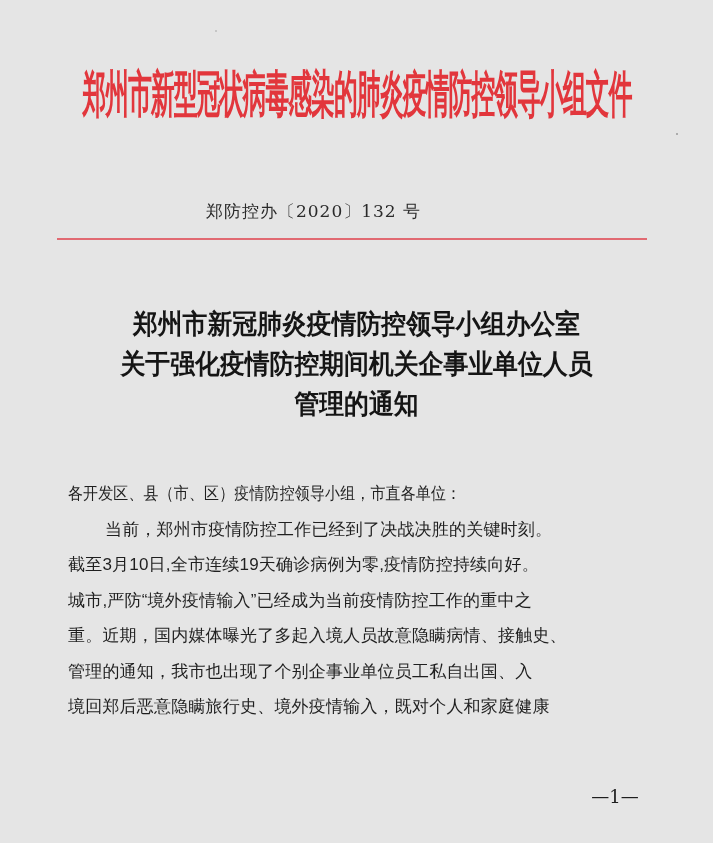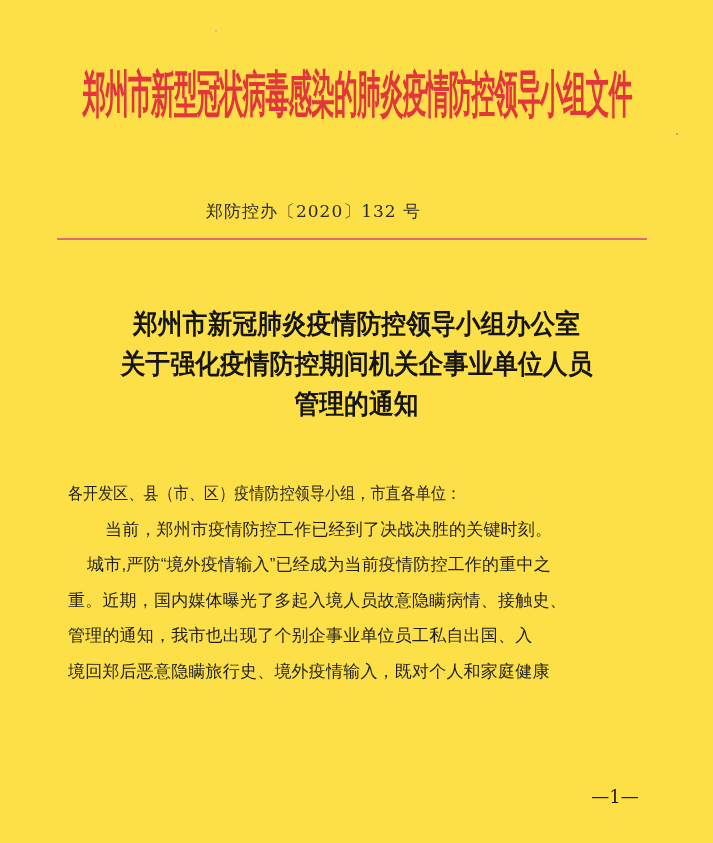--- a/index.html
+++ b/index.html
@@ -6,21 +6,21 @@
     html, body {
       width: 713px;
       height: 843px;
       background: #fdfefe;
       overflow: hidden;
     }
     .page {
       position: relative;
       width: 713px;
       height: 843px;
-      background: #fde047;
+      background: #e5e5e5;
     }
     .masthead {
       position: absolute;
       left: 0;
       top: 58px;
       width: 713px;
       height: 72px;
       display: flex;
       justify-content: center;
       align-items: center;
@@ -116,21 +116,22 @@
 
   <div class="title">
     <span class="title-line">郑州市新冠肺炎疫情防控领导小组办公室</span>
     <span class="title-line">关于强化疫情防控期间机关企事业单位人员</span>
     <span class="title-line">管理的通知</span>
   </div>
 
   <div class="body">
     <p style="transform: scaleX(0.87931);">各开发区、县（市、区）疫情防控领导小组，市直各单位：</p>
     <p class="indent" style="transform: scaleX(1);">当前，郑州市疫情防控工作已经到了决战决胜的关键时刻。</p>
-    <p style="transform: scaleX(1); margin-left: 19px;">城市,严防“境外疫情输入”已经成为当前疫情防控工作的重中之</p>
+    <p style="transform: scaleX(1);">截至3月10日,全市连续19天确诊病例为零,疫情防控持续向好。</p>
+    <p style="transform: scaleX(1);">城市,严防“境外疫情输入”已经成为当前疫情防控工作的重中之</p>
     <p style="transform: scaleX(1);">重。近期，国内媒体曝光了多起入境人员故意隐瞒病情、接触史、</p>
     <p style="transform: scaleX(1);">管理的通知，我市也出现了个别企事业单位员工私自出国、入</p>
     <p style="transform: scaleX(1);">境回郑后恶意隐瞒旅行史、境外疫情输入，既对个人和家庭健康</p>
   </div>
 
   <div class="page-number">—1—</div>
 
   <div class="speck" style="left:676px;top:133px;"></div>
   <div class="speck" style="left:215px;top:30px;background:#bbb;"></div>
 </div>

